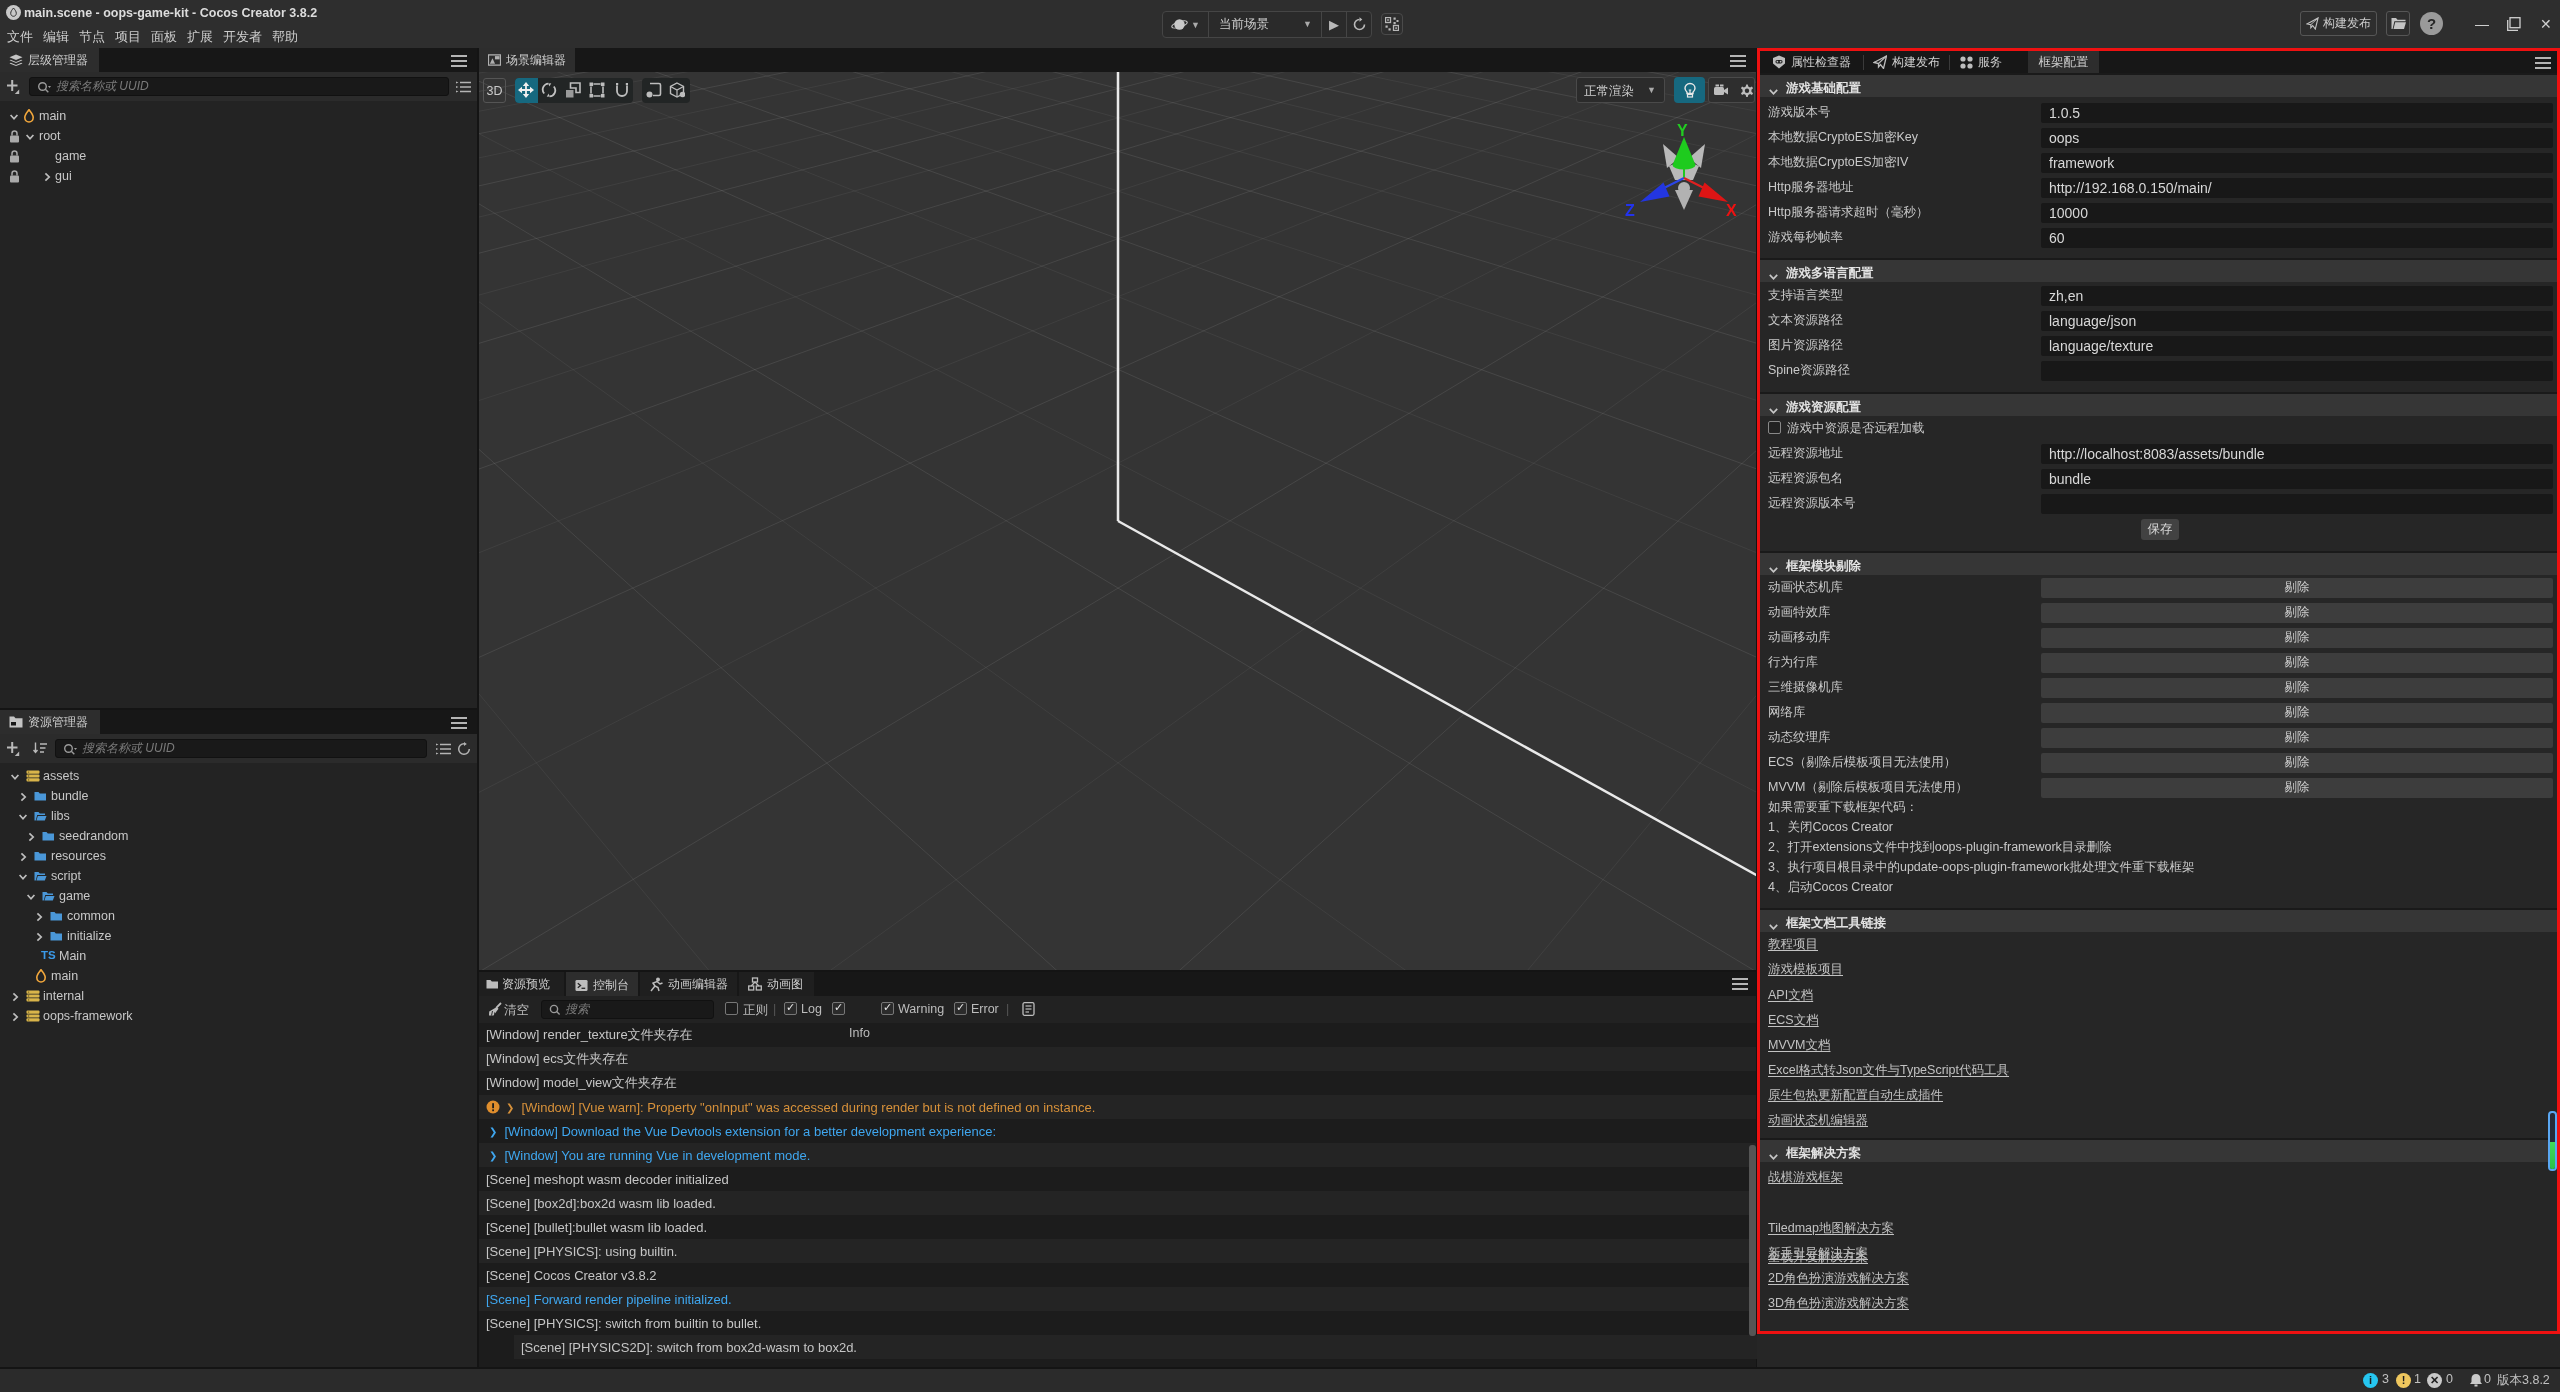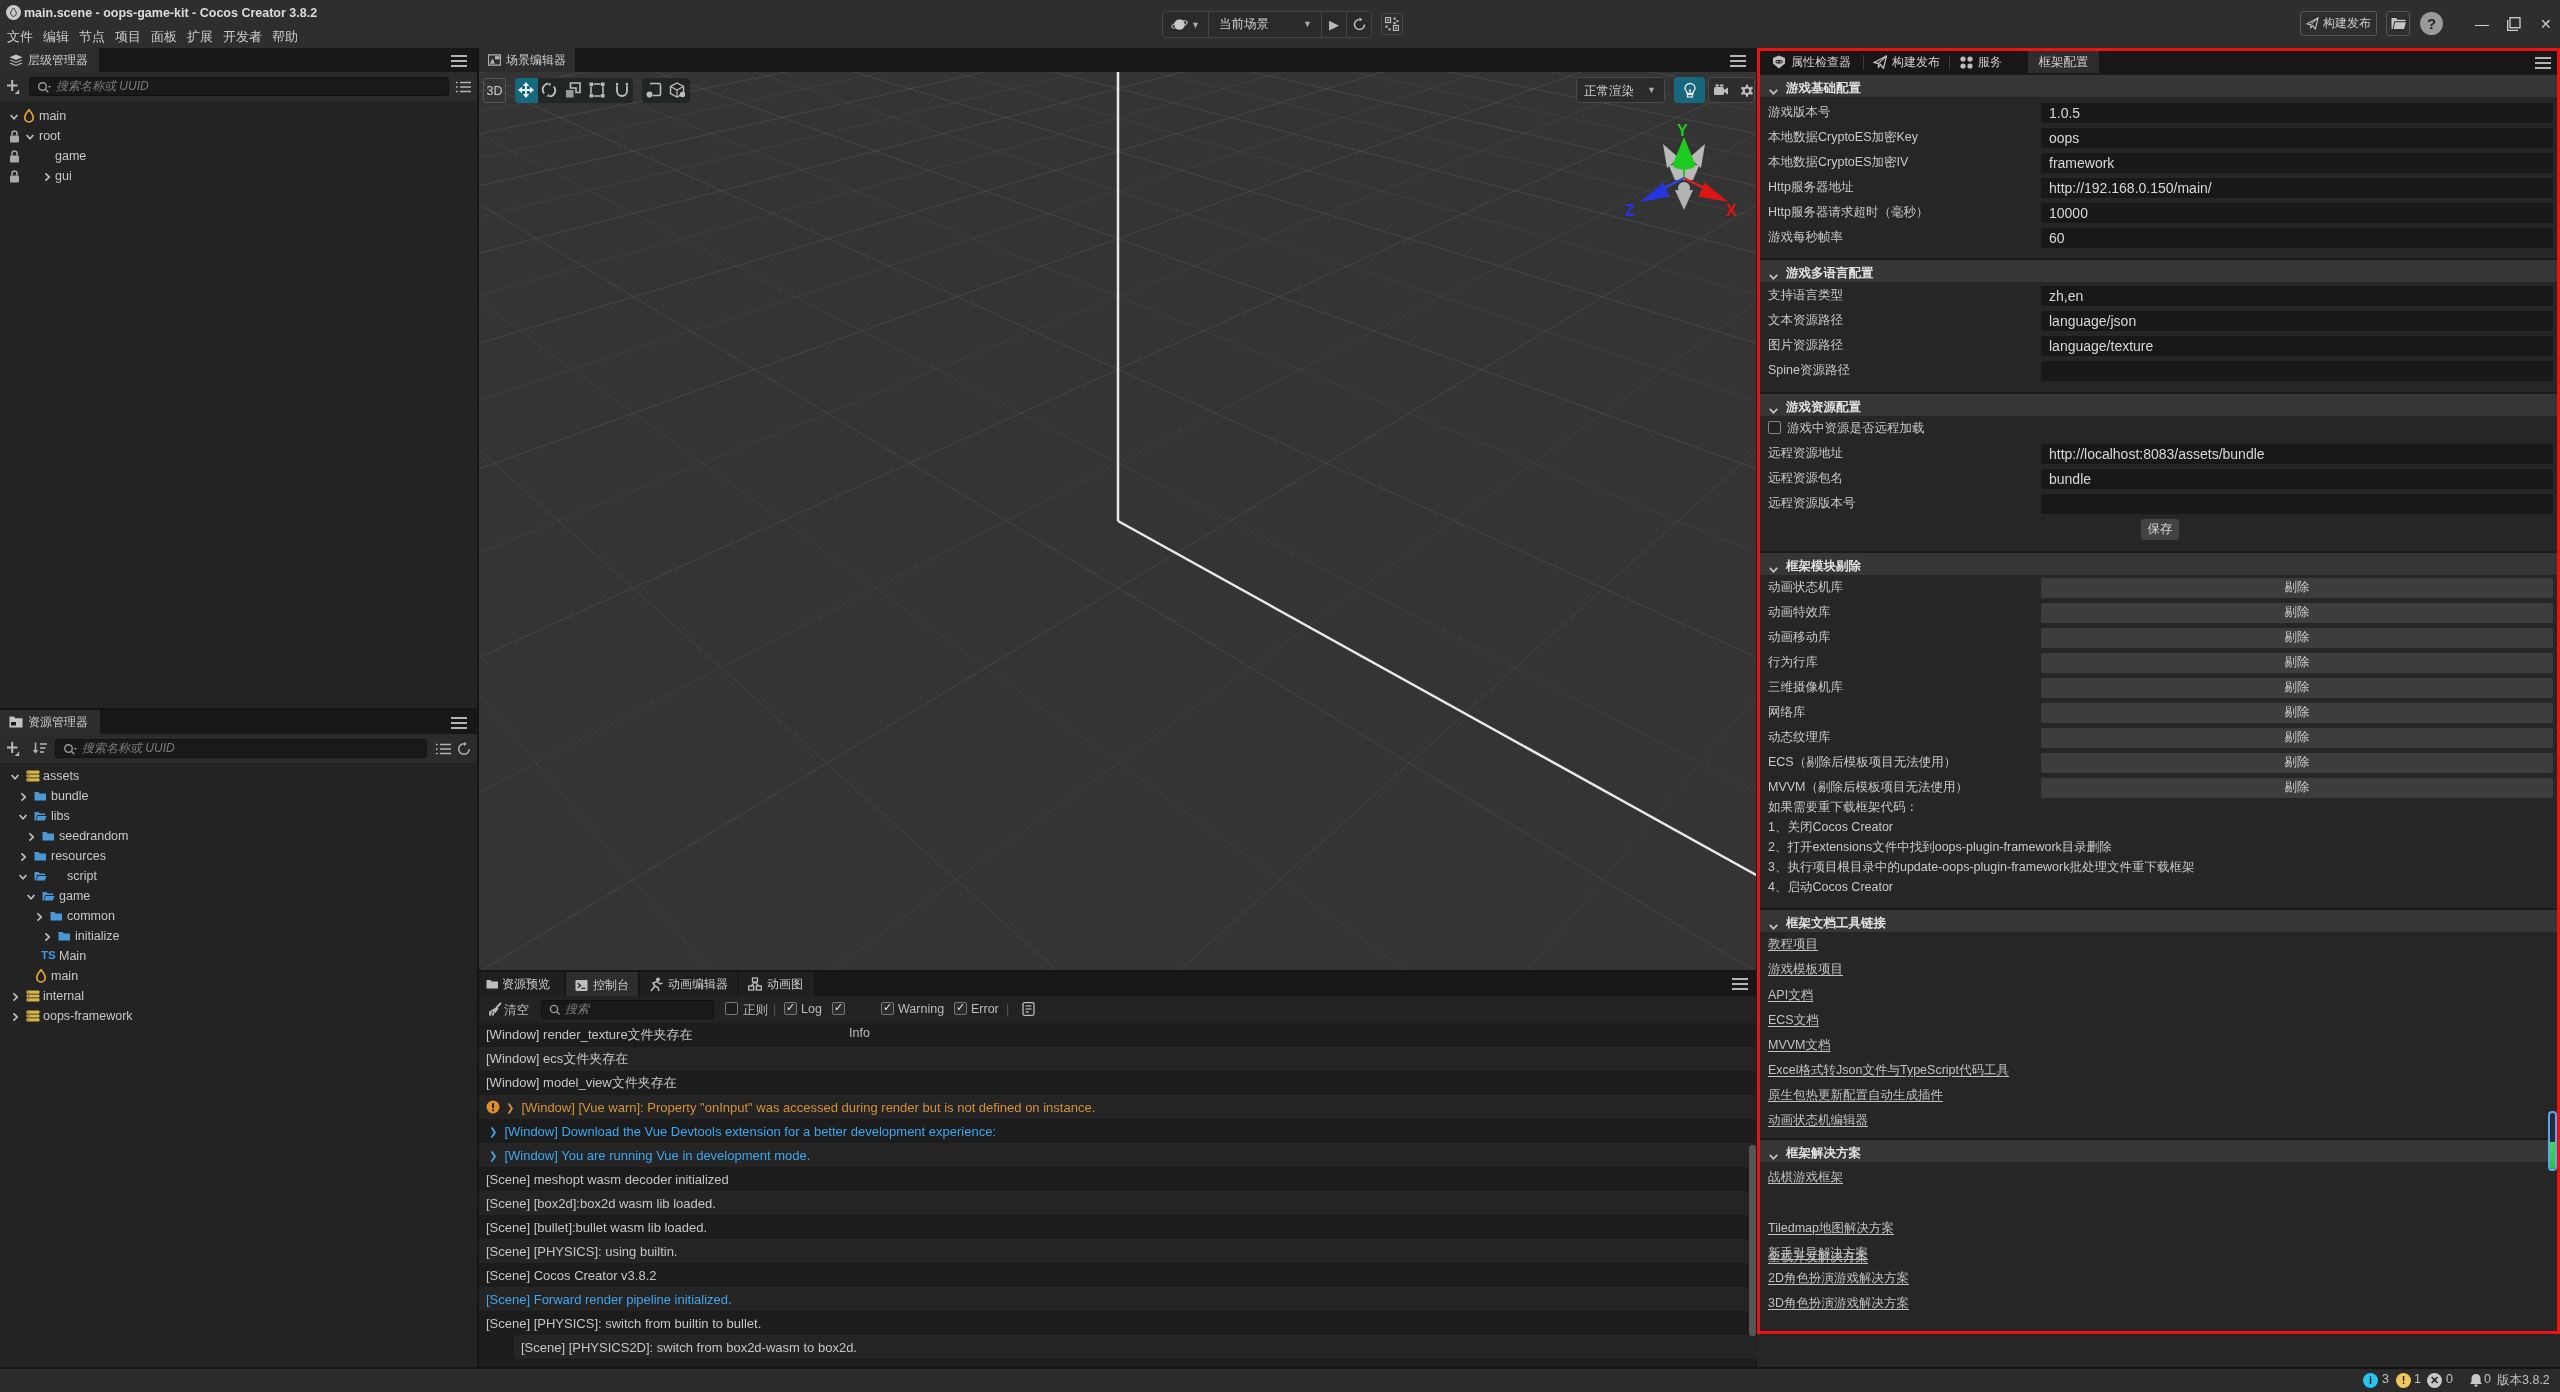--- a/index.html
+++ b/index.html
@@ -284,42 +284,42 @@
           <div style="position:absolute;left:51px;top:3px;font-size:12.5px;">resources</div>
         </div>
 <div style="position:absolute;left:0;top:100px;width:477px;height:20px;">
           <svg width="10" height="10" viewBox="0 0 10 10" style="position:absolute;left:18px;top:6px;">
             <path d="M1.6 3 L5 6.8 L8.4 3" fill="none" stroke="#bdbdbd" stroke-width="1.7"></path>
           </svg>
           <svg width="13" height="12" viewBox="0 0 13 12" style="position:absolute;left:34px;top:4px;">
             <path d="M0.5 2 L4.5 2 L5.8 3.5 L11 3.5 L11 5 L3.2 5 L1.8 10.5 L0.5 10.5 Z" fill="#4a97d8"></path>
             <path d="M3.8 6 L12.5 6 L10.8 10.5 L2.4 10.5 Z" fill="#4a97d8"></path>
           </svg>
-          <div style="position:absolute;left:51px;top:3px;font-size:12.5px;margin-left:16px;">script</div>
+          <div style="position:absolute;left:51px;top:3px;font-size:12.5px;">script</div>
         </div>
 <div style="position:absolute;left:0;top:120px;width:477px;height:20px;">
           <svg width="10" height="10" viewBox="0 0 10 10" style="position:absolute;left:26px;top:6px;">
             <path d="M1.6 3 L5 6.8 L8.4 3" fill="none" stroke="#bdbdbd" stroke-width="1.7"></path>
           </svg>
           <svg width="13" height="12" viewBox="0 0 13 12" style="position:absolute;left:42px;top:4px;">
             <path d="M0.5 2 L4.5 2 L5.8 3.5 L11 3.5 L11 5 L3.2 5 L1.8 10.5 L0.5 10.5 Z" fill="#4a97d8"></path>
             <path d="M3.8 6 L12.5 6 L10.8 10.5 L2.4 10.5 Z" fill="#4a97d8"></path>
           </svg>
           <div style="position:absolute;left:59px;top:3px;font-size:12.5px;">game</div>
         </div>
 <div style="position:absolute;left:0;top:140px;width:477px;height:20px;">
           <svg width="10" height="10" viewBox="0 0 10 10" style="position:absolute;left:34px;top:6px;">
             <path d="M3.4 1.4 L7.2 5 L3.4 8.6" fill="none" stroke="#bdbdbd" stroke-width="1.7"></path>
           </svg>
           <svg width="13" height="12" viewBox="0 0 13 12" style="position:absolute;left:50px;top:4px;">
             <path d="M0.5 2 L4.5 2 L5.8 3.5 L12 3.5 L12 10.5 L0.5 10.5 Z" fill="#4a97d8"></path>
           </svg>
           <div style="position:absolute;left:67px;top:3px;font-size:12.5px;">common</div>
         </div>
-<div style="position:absolute;left:8px;top:160px;width:477px;height:20px;">
+<div style="position:absolute;left:0;top:160px;width:477px;height:20px;">
           <svg width="10" height="10" viewBox="0 0 10 10" style="position:absolute;left:34px;top:6px;">
             <path d="M3.4 1.4 L7.2 5 L3.4 8.6" fill="none" stroke="#bdbdbd" stroke-width="1.7"></path>
           </svg>
           <svg width="13" height="12" viewBox="0 0 13 12" style="position:absolute;left:50px;top:4px;">
             <path d="M0.5 2 L4.5 2 L5.8 3.5 L12 3.5 L12 10.5 L0.5 10.5 Z" fill="#4a97d8"></path>
           </svg>
           <div style="position:absolute;left:67px;top:3px;font-size:12.5px;">initialize</div>
         </div>
 <div style="position:absolute;left:0;top:180px;width:477px;height:20px;">
           <div style="position:absolute;left:41px;top:3px;color:#3b9ae8;font-weight:bold;font-size:11.5px;">TS</div>

